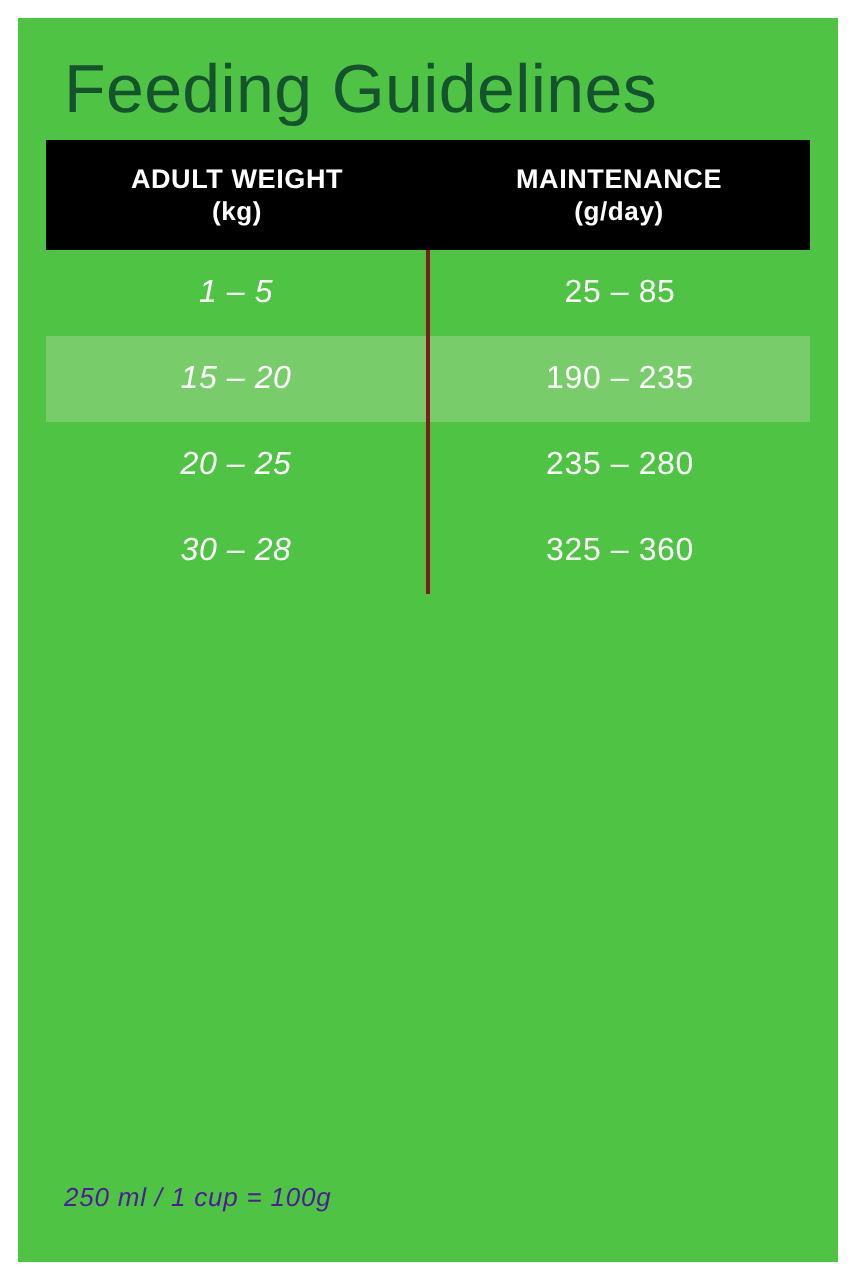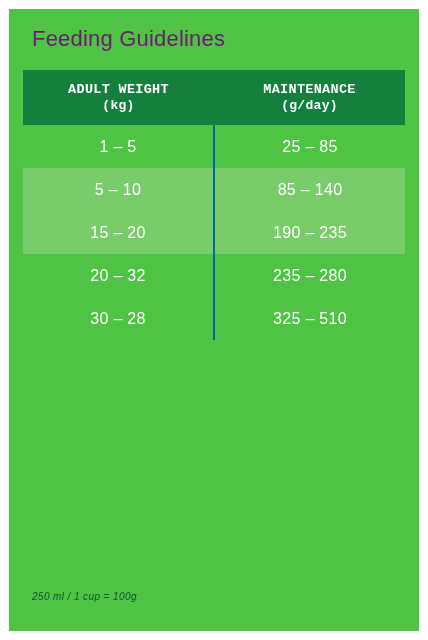--- a/index.html
+++ b/index.html
@@ -21,23 +21,23 @@
     width: 410px;
     height: 622px;
     background: #4fc343;
     box-sizing: border-box;
   }
 
   #title {
     position: absolute;
     left: 23px;
     top: 17px;
-    font-size: 22px;
+    font-size: 34px;
     font-weight: 300;
-    color: #701a75;
+    color: #14532d;
     letter-spacing: 0.2px;
     white-space: nowrap;
   }
 
   #table {
     position: absolute;
     left: 14px;
     top: 61px;
     width: 382px;
     border-collapse: collapse;
@@ -46,57 +46,56 @@
 
   #table td, #table th {
     padding: 0;
     margin: 0;
     text-align: center;
     vertical-align: middle;
     border: none;
   }
 
   .hdr-row th {
-    background: #15803d;
+    background: #000000;
     height: 55px;
     color: #ffffff;
     font-size: 13.5px;
     font-weight: bold;
     letter-spacing: 0.3px;
     line-height: 1.28;
-    font-family: Liberation Mono, monospace;
   }
   .hdr-row th.col-left  { border-right: 2px solid #78cd6a; }
 
   .hdr-unit {
     display: block;
     font-size: 13px;
     font-weight: bold;
   }
 
   .r-dark td { background: #4fc343; }
   .r-light td { background: #78cd6a; }
 
   #table tbody td {
     height: 43px;
     color: #ffffff;
     font-size: 16px;
     font-weight: 400;
     letter-spacing: 0.3px;
   }
-  #table tbody td.col-left { border-right: 2px solid #0369a1; }
+  #table tbody td.col-left { border-right: 2px solid #7f1d1d; font-style: italic; }
   .r-light td.col-left { border-right: 2px solid #7ece70; }
 
   #footnote {
     position: absolute;
     left: 23px;
     top: 582px;
-    font-size: 10px;
+    font-size: 13px;
     font-style: italic;
-    color: #14532d;
+    color: #4c1d95;
     letter-spacing: 0.4px;
     white-space: nowrap;
   }
 </style>
 </head>
 <body>
 
 <div id="card">
 
   <div id="title">Feeding Guidelines</div>
@@ -113,33 +112,29 @@
           <span class="hdr-unit">(g/day)</span>
         </th>
       </tr>
     </thead>
     <tbody>
       <tr class="r-dark">
         <td class="col-left">1 – 5</td>
         <td class="col-right">25 – 85</td>
       </tr>
       <tr class="r-light">
-        <td class="col-left">5 – 10</td>
-        <td class="col-right">85 – 140</td>
-      </tr>
-      <tr class="r-light">
         <td class="col-left">15 – 20</td>
         <td class="col-right">190 – 235</td>
       </tr>
       <tr class="r-dark">
-        <td class="col-left">20 – 32</td>
+        <td class="col-left">20 – 25</td>
         <td class="col-right">235 – 280</td>
       </tr>
       <tr class="r-dark">
         <td class="col-left">30 – 28</td>
-        <td class="col-right">325 – 510</td>
+        <td class="col-right">325 – 360</td>
       </tr>
     </tbody>
   </table>
 
   <div id="footnote">250 ml / 1 cup = 100g</div>
 
 </div>
 
 </body></html>

